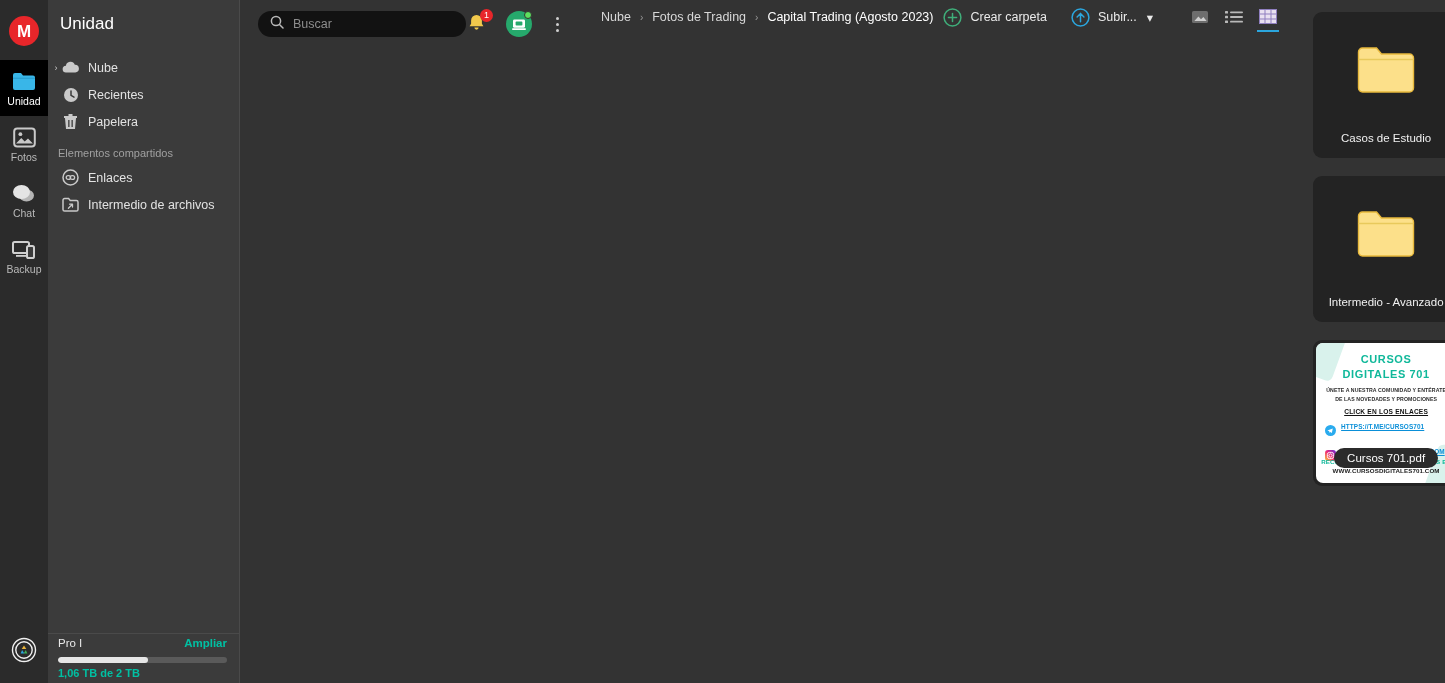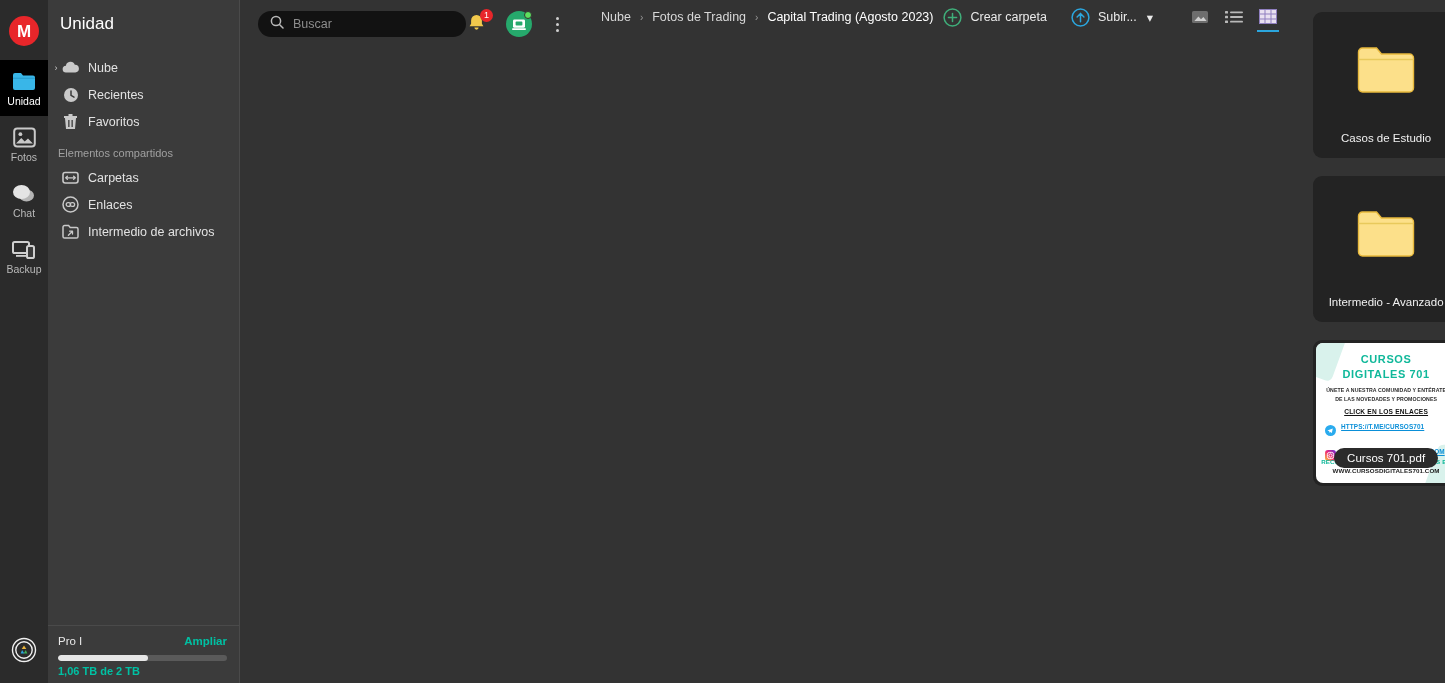--- a/index.html
+++ b/index.html
@@ -62,21 +62,21 @@
     color: #c9c9c9; font-size: 9px;
   }
   .nav-ico { width: 17px; height: 17px; display:flex; align-items:center; justify-content:center; flex: 0 0 17px; }
   .nav-lbl { font-size: 12.5px; color: #e2e2e2; white-space: nowrap; }
   .nav-section {
     font-size: 11px; color: #a0a0a0; padding: 12px 0 5px 10px;
   }
 
   .storage {
     border-top: 1px solid #4a4a4a;
-    padding: 9px 12px 0 10px; height: 58px;
+    padding: 3px 12px 0 10px; height: 50px;
   }
   .storage-row { display: flex; justify-content: space-between; align-items: baseline; }
   .storage-plan { font-size: 11.5px; color: #e8e8e8; }
   .storage-upgrade { font-size: 11.5px; color: #00c0a3; cursor: pointer; font-weight: bold;}
   .storage-bar {
     margin-top: 8px; height: 6px; border-radius: 3px;
     background: #5a5a5a; overflow: hidden;
   }
   .storage-fill { height: 6px; background: #e6e6e6; border-radius: 3px; }
   .storage-used { margin-top: 4px; font-size: 11px; color: #00c0a3; font-weight: bold; }
@@ -293,34 +293,25 @@
     <div class="nav-item">
       <span class="nav-ico">
         <svg width="15" height="16" viewBox="0 0 15 16">
             <path d="M2 4h11l-1 11H3z" fill="#c9c9c9"></path>
             <rect x="1" y="2" width="13" height="2" fill="#c9c9c9"></rect>
             <rect x="5.5" y="0" width="4" height="2" fill="#c9c9c9"></rect>
             <rect x="5.2" y="6" width="1.3" height="7" fill="#3b3b3b"></rect>
             <rect x="8.5" y="6" width="1.3" height="7" fill="#3b3b3b"></rect>
           </svg>
       </span>
-      <span class="nav-lbl">Favoritos</span>
+      <span class="nav-lbl">Papelera</span>
     </div>
 
     <div class="nav-section">Elementos compartidos</div>
 
-    <div class="nav-item">
-      <span class="nav-ico">
-        <svg width="17" height="15" viewBox="0 0 17 15">
-            <rect x="1" y="2.5" width="15" height="10.5" rx="2.2" fill="none" stroke="#c9c9c9" stroke-width="1.6"></rect>
-            <path d="M4 7.8h9M5.4 6.2L3.7 7.8l1.7 1.6M11.6 6.2l1.7 1.6-1.7 1.6" stroke="#c9c9c9" stroke-width="1.3" fill="none" stroke-linecap="round" stroke-linejoin="round"></path>
-          </svg>
-      </span>
-      <span class="nav-lbl">Carpetas</span>
-    </div>
 
     <div class="nav-item">
       <span class="nav-ico">
         <svg width="17" height="17" viewBox="0 0 17 17">
             <circle cx="8.5" cy="8.5" r="7.5" fill="none" stroke="#c9c9c9" stroke-width="1.5"></circle>
             <rect x="4.2" y="6.6" width="4.4" height="3.8" rx="1.9" fill="none" stroke="#c9c9c9" stroke-width="1.3"></rect>
             <rect x="8.2" y="6.6" width="4.4" height="3.8" rx="1.9" fill="none" stroke="#c9c9c9" stroke-width="1.3"></rect>
           </svg>
       </span>
       <span class="nav-lbl">Enlaces</span>

